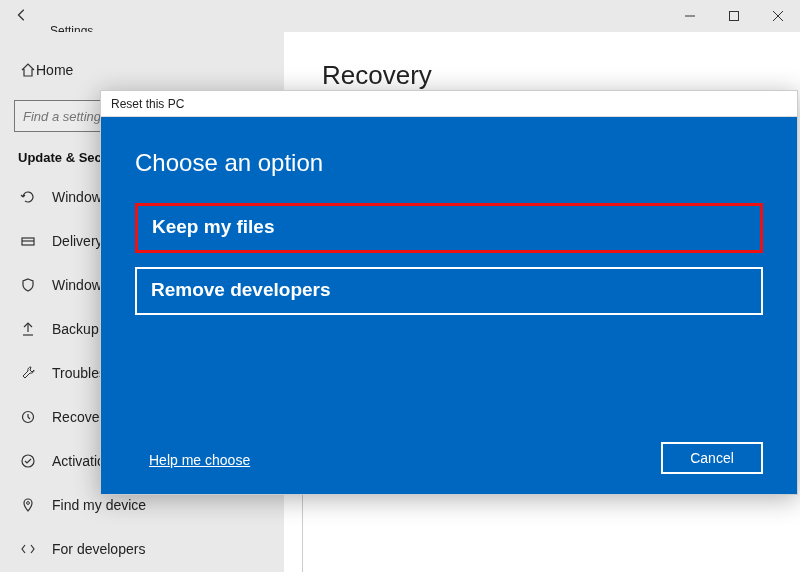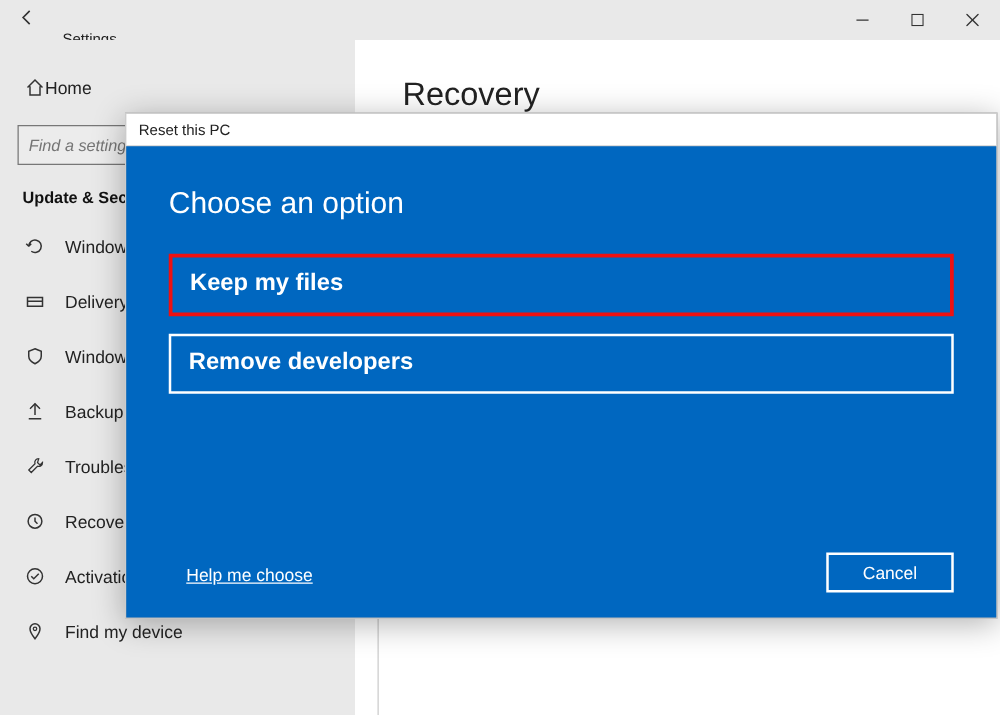--- a/index.html
+++ b/index.html
@@ -146,20 +146,28 @@
     </div>
     <div class="nav-item">
       <span class="icn">
         <svg width="16" height="16" viewBox="0 0 16 16">
             <path d="M8 2a4 4 0 0 1 4 4c0 3-4 8-4 8s-4-5-4-8a4 4 0 0 1 4-4z" stroke="#333" stroke-width="1.2" fill="none"></path>
             <circle cx="8" cy="6" r="1.4" stroke="#333" stroke-width="1" fill="none"></circle>
           </svg>
       </span>
       <span>Find my device</span>
     </div>
+    <div class="nav-item">
+      <span class="icn">
+        <svg width="16" height="16" viewBox="0 0 16 16">
+            <path d="M5 4 L2 8 L5 12 M11 4 L14 8 L11 12" stroke="#333" stroke-width="1.2" fill="none"></path>
+          </svg>
+      </span>
+      <span>For developers</span>
+    </div>
   </div>
 
   <div class="main">
     <h1>Recovery</h1>
   </div>
 </div>
 
 <div class="vline"></div>
 
 <div class="modal">

